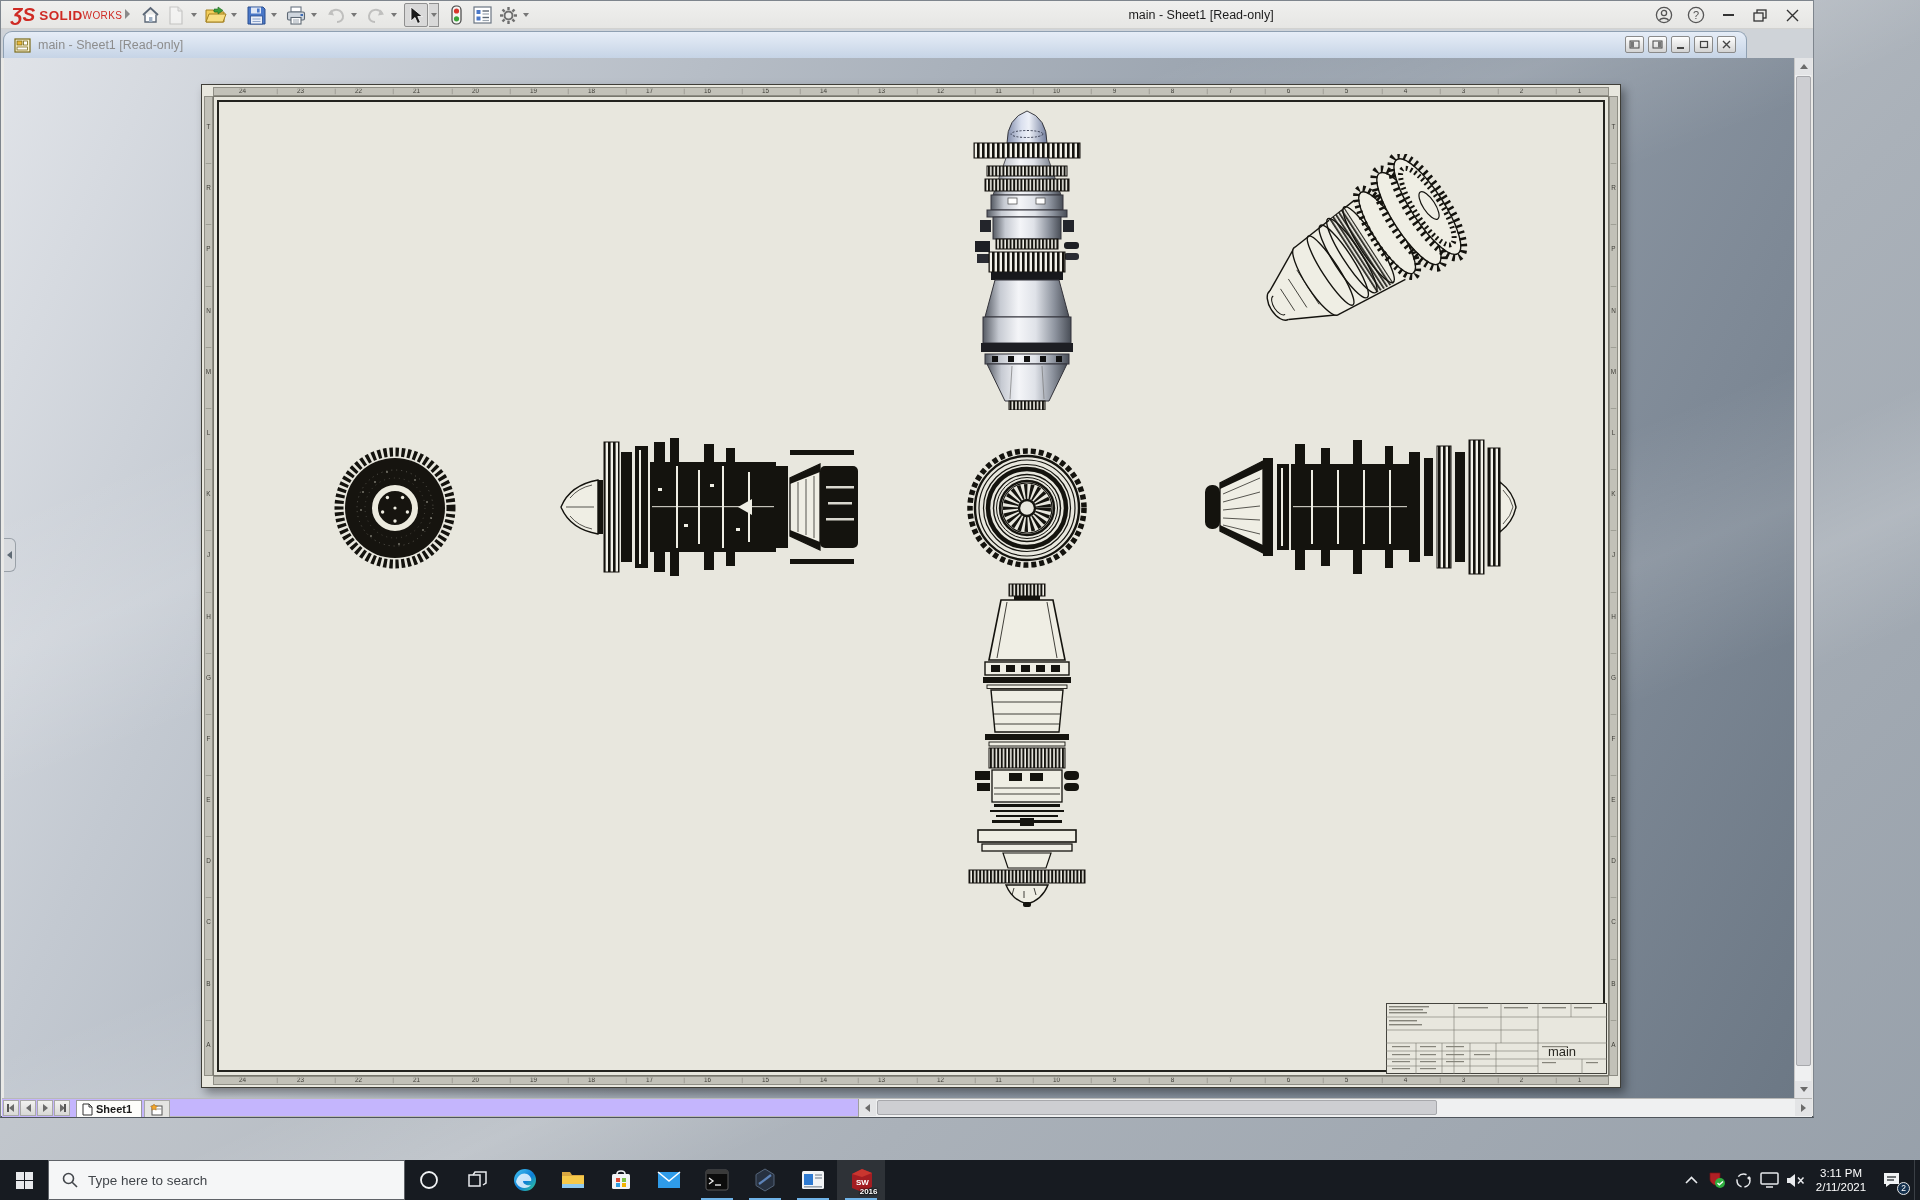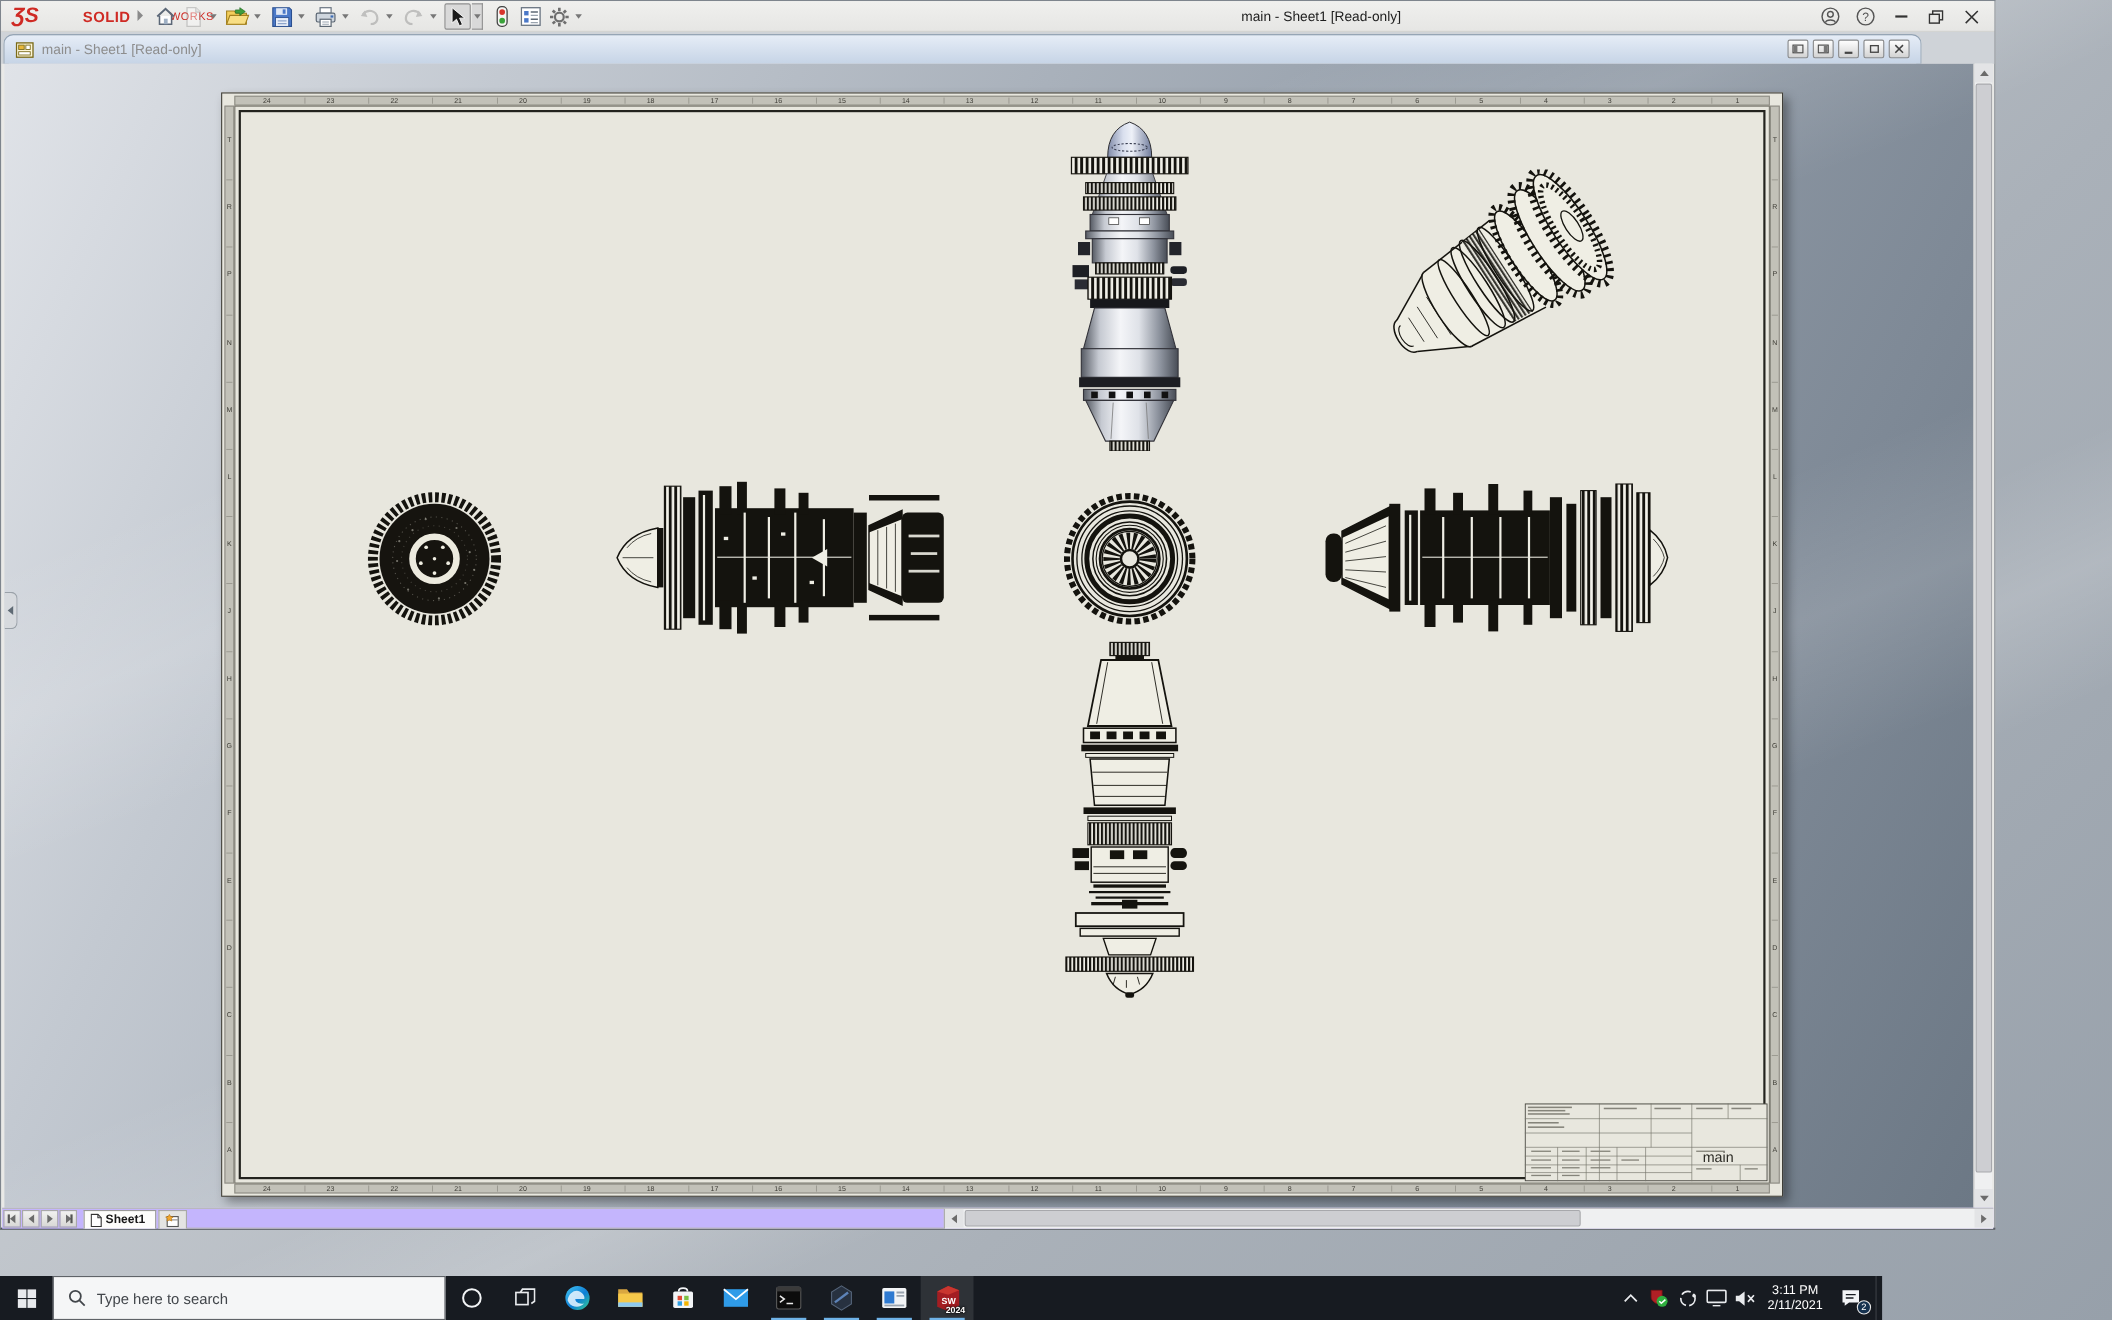--- a/index.html
+++ b/index.html
@@ -6,21 +6,21 @@
   *{box-sizing:border-box;font-family:"Liberation Sans",sans-serif;}
   .screen{position:relative;width:1920px;height:1200px;overflow:hidden;
     background:linear-gradient(135deg,#d9dce0 0%,#c2c7cd 35%,#aab1b9 65%,#97a0aa 100%);}
   .wallstreak{position:absolute;width:2600px;height:220px;left:-200px;opacity:.18;
     background:linear-gradient(180deg,rgba(255,255,255,0),rgba(255,255,255,.9),rgba(255,255,255,0));}
   
   .app-window{position:absolute;left:0;top:0;width:1814px;height:1118px;background:#e9e9e7;
     border:1px solid #7e858d;border-bottom:2px solid #4e545b;}
   
   .titlebar{position:absolute;left:0;top:0;right:0;height:28px;background:linear-gradient(#f0f0ee,#e6e6e4);border-bottom:1px solid #d2d2d0;}
-  .brand{position:absolute;left:10px;top:3px;height:22px;display:flex;align-items:center;color:#cf2a24;gap:36px;}
+  .brand{position:absolute;left:10px;top:3px;height:22px;display:flex;align-items:center;color:#cf2a24;}
   .brand .glyph{font-size:19px;font-weight:bold;font-style:italic;margin-right:4px;line-height:20px;}
   .brand .b1{font-size:13.5px;font-weight:bold;letter-spacing:.4px;}
   .brand .b2{font-size:10px;letter-spacing:.4px;}
   .brand-caret{position:absolute;left:124px;top:8px;width:0;height:0;border-left:5px solid #8a8a8a;border-top:5px solid transparent;border-bottom:5px solid transparent;}
   .main-toolbar{position:absolute;left:136px;top:1px;height:26px;display:flex;align-items:center;}
   .tbtn{width:24px;height:24px;display:flex;align-items:center;justify-content:center;margin:0 1px;}
   .tbtn.disabled{opacity:.38;}
   .ddcaret{width:10px;height:24px;display:flex;align-items:center;justify-content:center;margin-right:4px;}
   .ddcaret i{width:0;height:0;border-top:4px solid #777;border-left:3.5px solid transparent;border-right:3.5px solid transparent;}
   .tool-sel{background:#d9d9d9;border:1px solid #8f8f8f;border-radius:2px;}
@@ -71,21 +71,21 @@
   .nav-bar::after{content:"";position:absolute;width:2px;height:8px;background:#555;}
   .nav-bar.first::after{left:3px;} .nav-bar.last::after{right:3px;}
   .sheet-tab{display:flex;align-items:center;background:#fdfdfb;border:1px solid #9a9a98;border-bottom:none;margin:1px 0 0 6px;padding:0 9px 0 5px;}
   .sheet-tab span{font-size:11px;font-weight:bold;color:#1a1a1a;margin-left:3px;}
   .add-sheet{width:26px;display:flex;align-items:center;justify-content:center;background:#e4e4e2;border:1px solid #a9a9a7;border-bottom:none;margin:1px 0 0 2px;}
   .tab-filler{flex:0 0 auto;width:688px;border-bottom:1px solid #b9b9b7;}
   .h-scroll{position:relative;flex:1;background:#eff0f1;border-left:1px solid #9f9f9d;}
   .h-thumb{position:absolute;left:18px;top:1px;height:15px;width:560px;background:#cdced2;border:1px solid #a7a8ac;border-radius:2px;}
   .sb-btn.h{top:0;height:17px;}
   
-  .taskbar{position:absolute;left:0;bottom:0;width:1711px;height:40px;background:#171b21;display:flex;align-items:flex-start;z-index:10;}
+  .taskbar{position:absolute;left:0;bottom:0;width:1920px;height:40px;background:#171b21;display:flex;align-items:flex-start;z-index:10;}
   .tk-slot{width:48px;height:40px;display:flex;align-items:center;justify-content:center;position:relative;}
   .tk-run::after{content:"";position:absolute;left:8px;right:8px;bottom:0;height:2.5px;background:#6fb3e8;}
   .tk-active{background:rgba(255,255,255,.10);}
   .search-box{width:357px;height:40px;background:#f5f6f7;border:1px solid #5f6368;display:flex;align-items:center;padding-left:13px;}
   .search-box span{font-size:13.5px;color:#42464b;margin-left:10px;}
   .tray{position:absolute;right:0;top:0;height:40px;display:flex;align-items:center;}
   .tray-ic{width:26px;height:40px;display:flex;align-items:center;justify-content:center;position:relative;}
   .clock{width:66px;text-align:center;color:#fff;font-size:11.5px;line-height:14px;}
   .show-desktop{width:6px;height:40px;border-left:1px solid #3a3f45;margin-left:6px;}
   .badge{position:absolute;right:-2px;bottom:5px;width:13px;height:13px;border-radius:50%;background:#16324f;border:1.5px solid #e8e8e8;color:#fff;font-size:8.5px;line-height:11px;text-align:center;}
@@ -854,21 +854,21 @@
           <rect x="3" y="16" width="18" height="1.6" fill="#9aa4af"></rect>
         </svg>
     </div>
     <div class="tk-slot tk-run tk-active">
       <div style="position:relative;width:27px;height:27px;">
         <svg width="27" height="27" viewBox="0 0 27 27">
             <path d="M4 7 L14 2 L24 6 V20 L14 25 L4 21 Z" fill="#a31d22"></path>
             <path d="M4 7 L14 2 L24 6 L14 10 Z" fill="#c9362f"></path>
             <text x="8" y="18" font-size="8" font-weight="bold" fill="#fff">SW</text>
           </svg>
-        <span style="position:absolute;right:-3px;bottom:-2px;font-size:8px;font-weight:bold;color:#fff;text-shadow:0 0 2px #000,0 0 2px #000;">2024</span>
+        <span style="position:absolute;right:-3px;bottom:-2px;font-size:8px;font-weight:bold;color:#fff;text-shadow:0 0 2px #000,0 0 2px #000;">2016</span>
       </div>
     </div>
 
     <div class="tray">
       <div class="tray-ic">
         <svg width="13" height="8" viewBox="0 0 13 8">
             <path d="M1 7 L6.5 1.5 L12 7" fill="none" stroke="#e8eaed" stroke-width="1.6"></path>
           </svg>
       </div>
       <div class="tray-ic">

